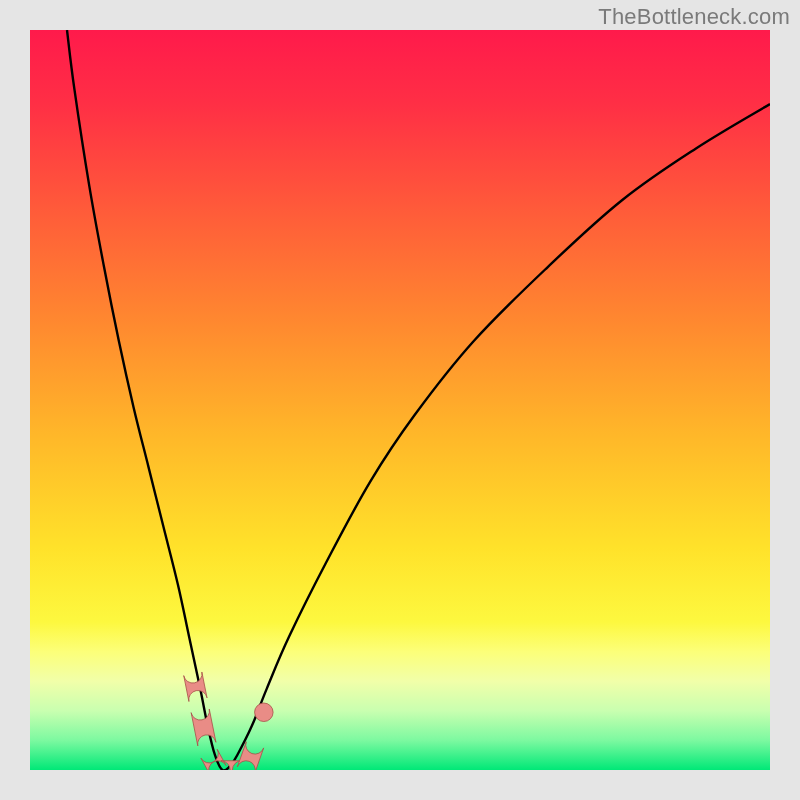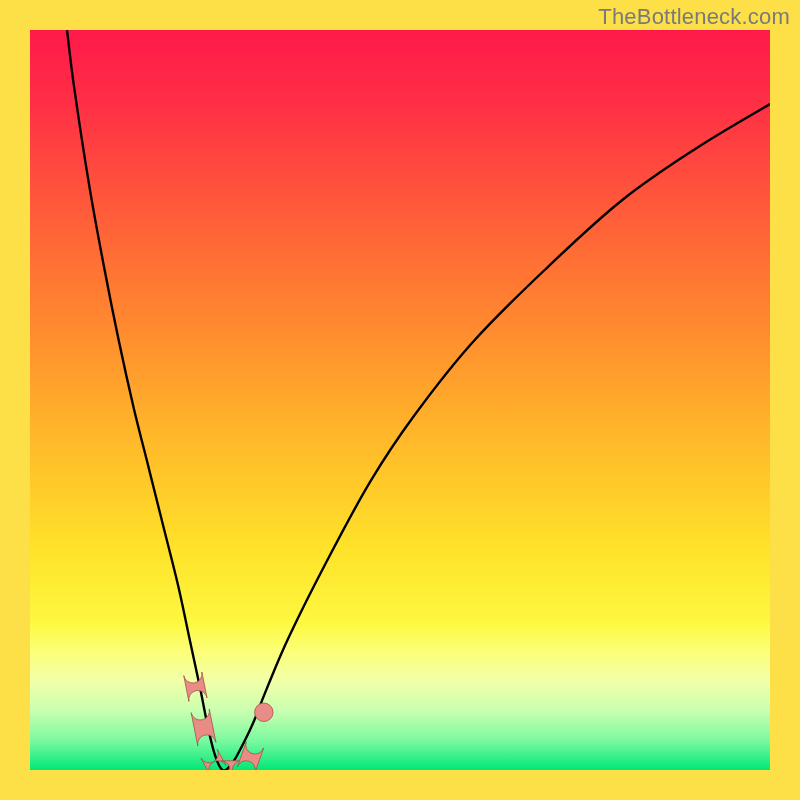--- a/index.html
+++ b/index.html
@@ -9,21 +9,21 @@
     height: 800px;
     overflow: hidden;
     background: #000;
     font-family: Arial, Helvetica, sans-serif;
   }
   .frame {
     position: absolute;
     top: 0; left: 0;
     width: 800px;
     height: 800px;
-    background: #fde047;
+    background: #e5e5e5;
   }
   .plot {
     position: absolute;
     top: 30px;
     left: 30px;
     width: 740px;
     height: 740px;
     overflow: hidden;
   }
   .gradient {

